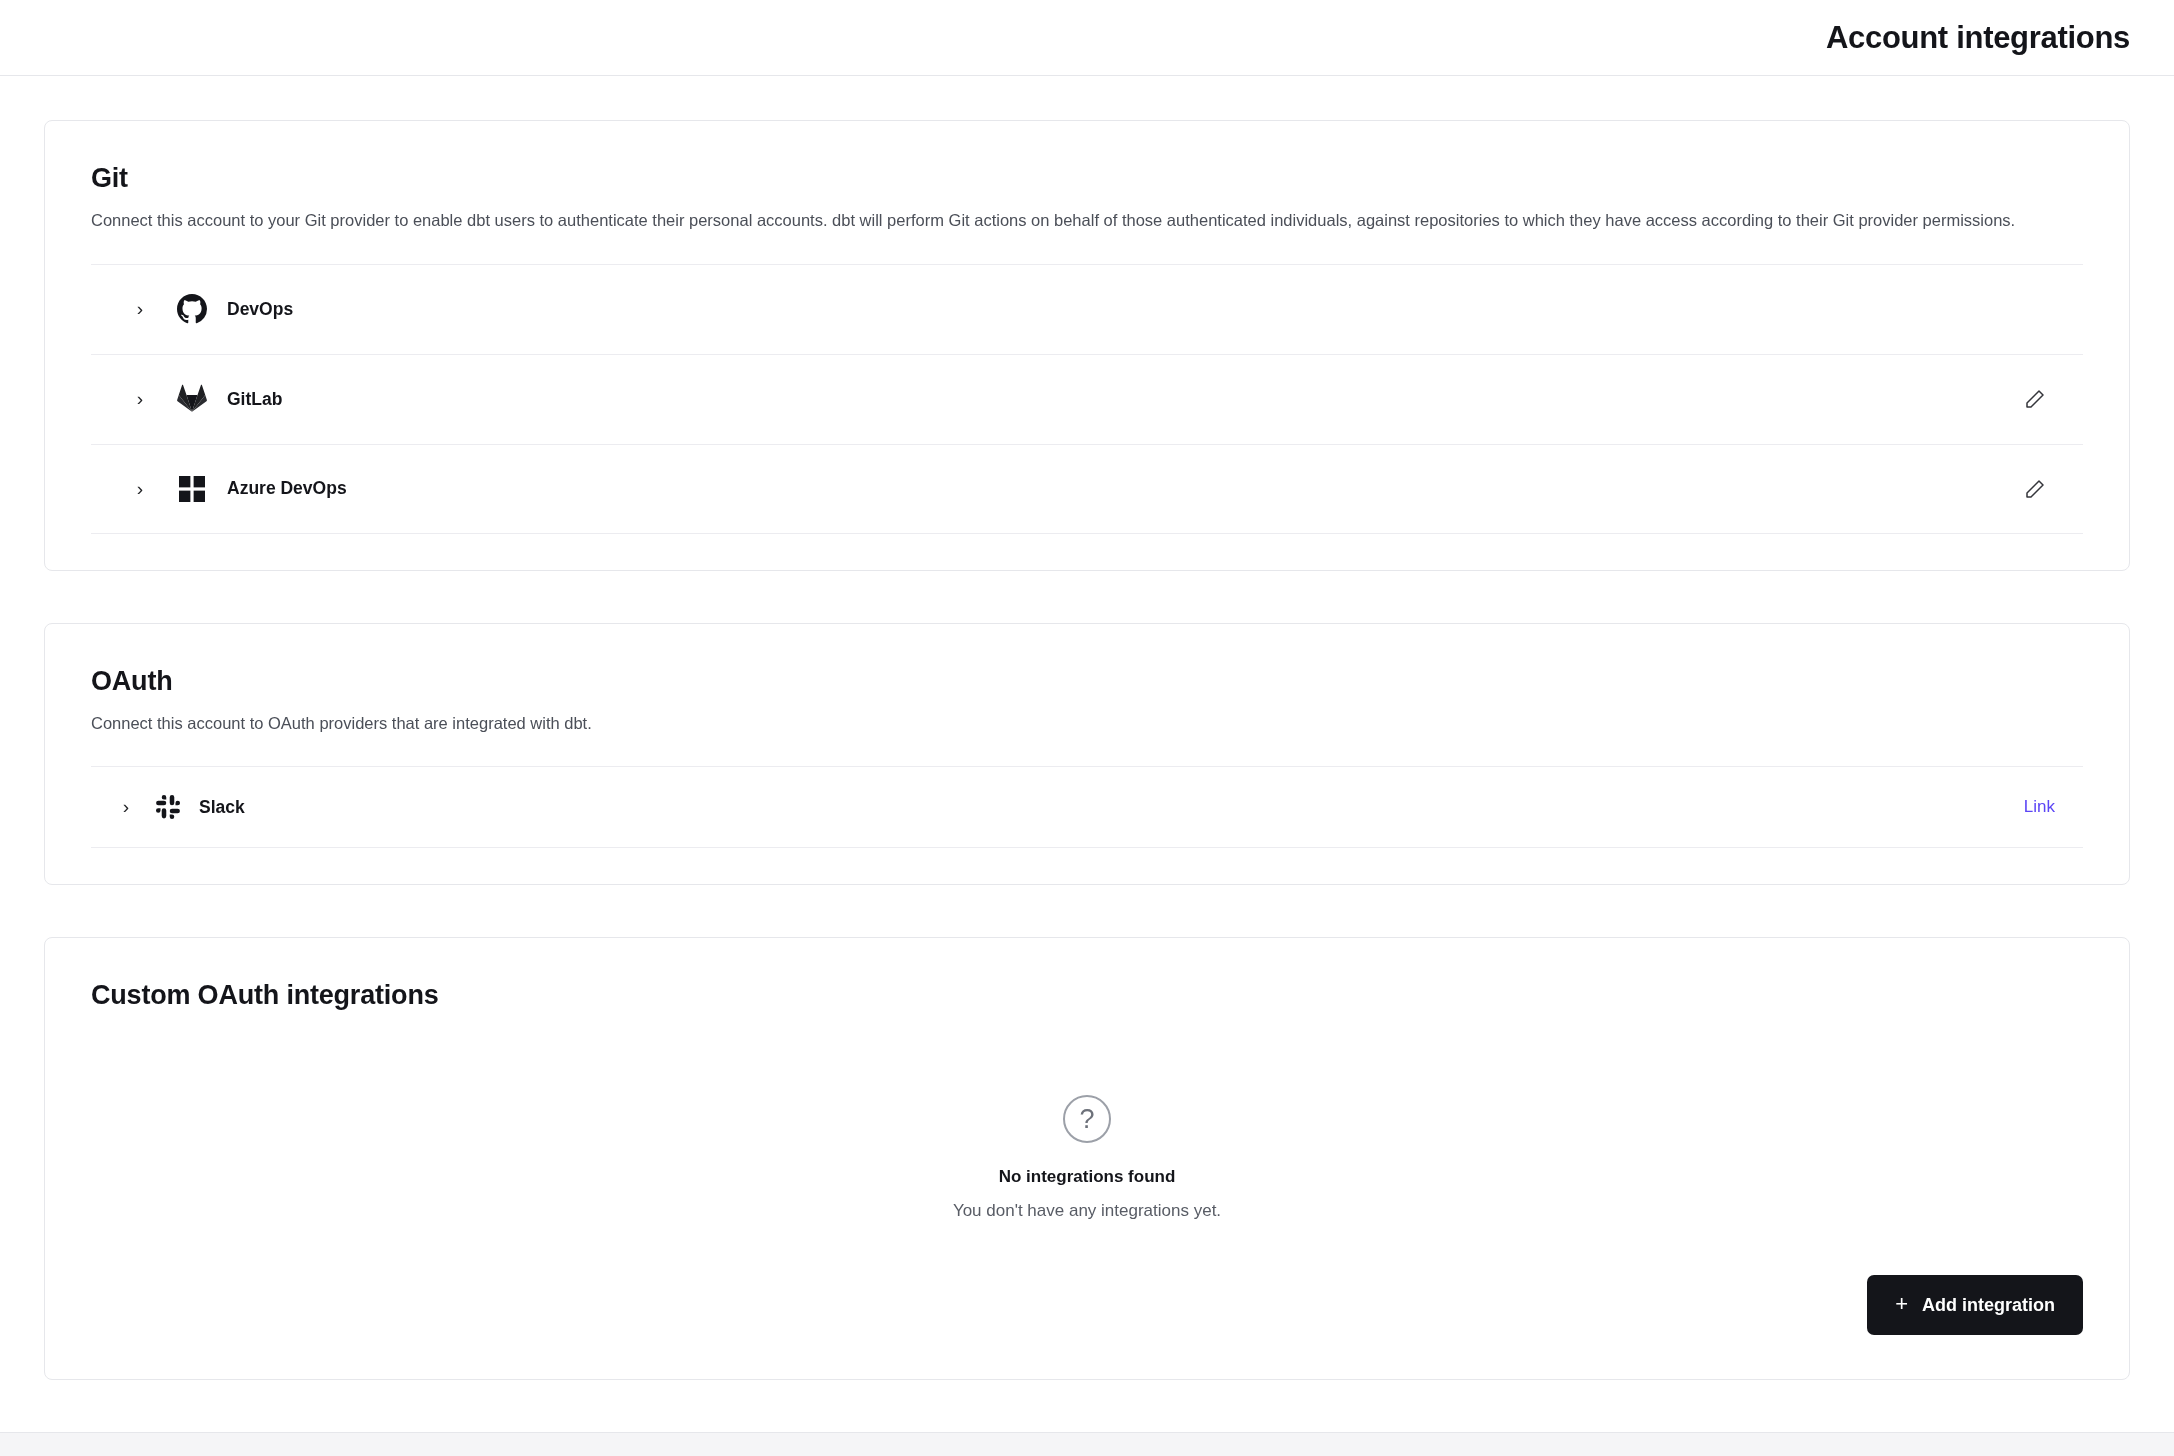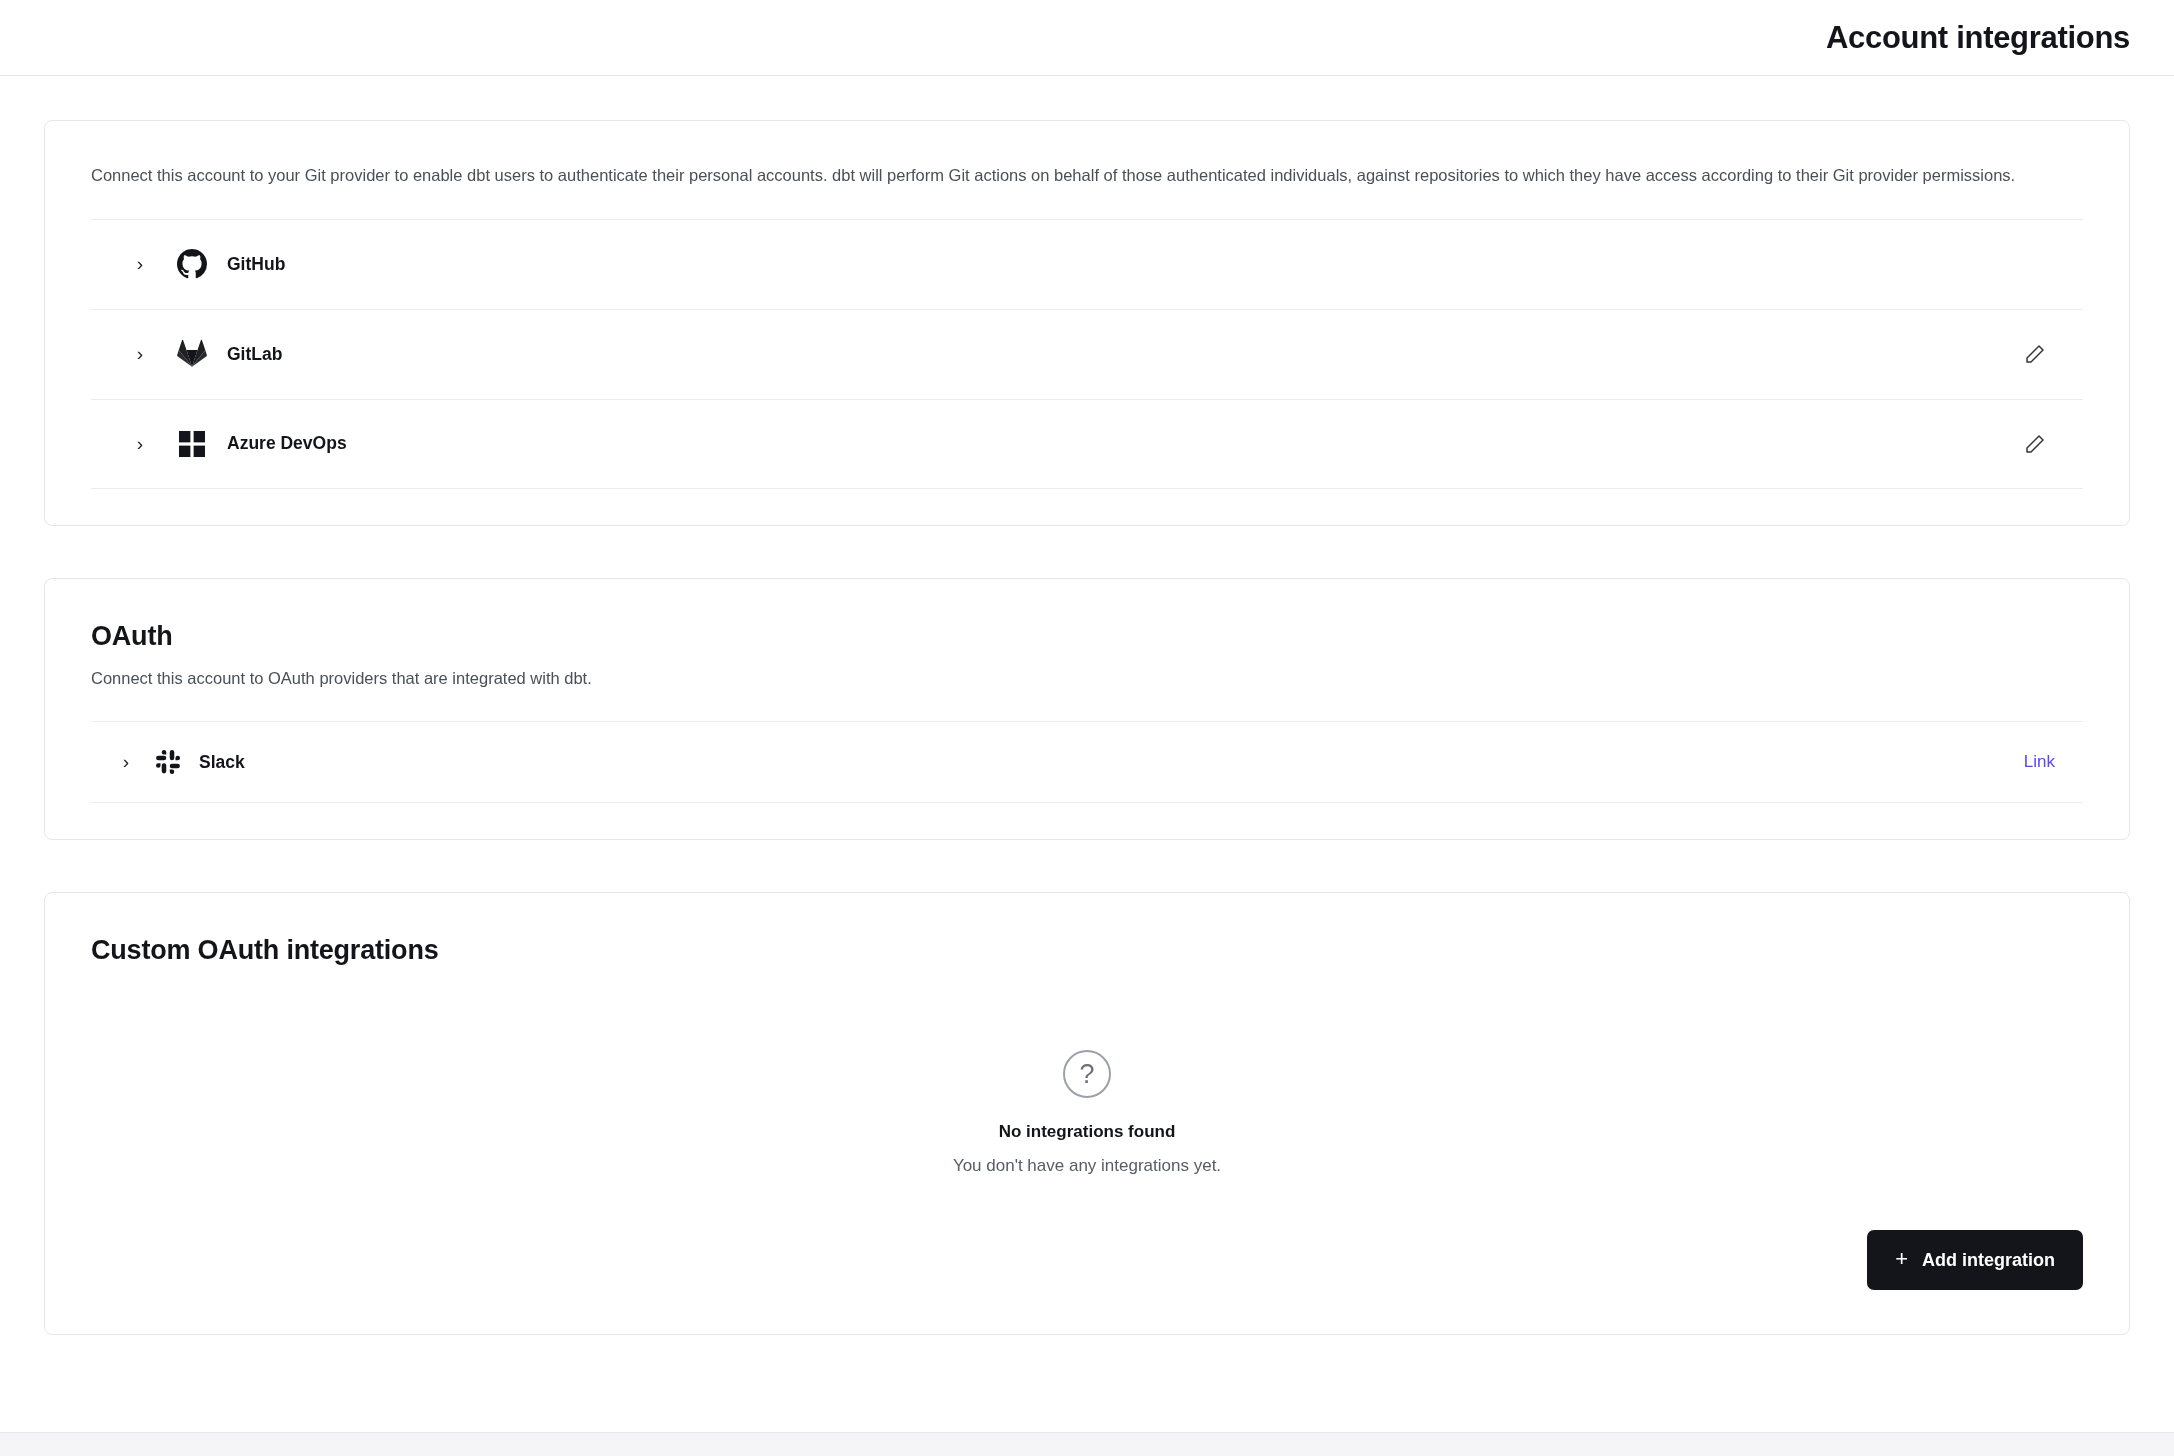--- a/index.html
+++ b/index.html
@@ -198,38 +198,39 @@
 <body>
 
 <div class="page-header">
   <div class="page-title">Account integrations</div>
 </div>
 
 <div class="content">
 
   <section class="card">
     <div class="card-head">
+      <h2 class="card-title">Git</h2>
       <p class="card-desc">Connect this account to your Git provider to enable dbt users to authenticate their personal accounts. dbt will perform Git actions on behalf of those authenticated individuals, against repositories to which they have access according to their Git provider permissions.</p>
     </div>
 
     <div class="rows">
 
       <div class="row">
         <span class="chevron">›</span>
         <span class="row-icon">
           <svg width="30" height="30" viewBox="0 0 16 16" aria-hidden="true">
             <path fill="#14151a" d="M8 0C3.58 0 0 3.58 0 8c0 3.54 2.29 6.53 5.47 7.59.4.07.55-.17.55-.38
               0-.19-.01-.82-.01-1.49-2.01.37-2.53-.49-2.69-.94-.09-.23-.48-.94-.82-1.13-.28-.15-.68-.52-.01-.53.63-.01
               1.08.58 1.23.82.72 1.21 1.87.87 2.33.66.07-.52.28-.87.51-1.07-1.78-.2-3.64-.89-3.64-3.95
               0-.87.31-1.59.82-2.15-.08-.2-.36-1.02.08-2.12 0 0 .67-.21 2.2.82a7.4 7.4 0 0 1 2-.27c.68 0 1.36.09 2
               .27 1.53-1.04 2.2-.82 2.2-.82.44 1.1.16 1.92.08 2.12.51.56.82 1.27.82 2.15 0 3.07-1.87 3.75-3.65
               3.95.29.25.54.73.54 1.48 0 1.07-.01 1.93-.01 2.2 0 .21.15.46.55.38A8.01 8.01 0 0 0 16 8c0-4.42-3.58-8-8-8z"></path>
           </svg>
         </span>
-        <span class="row-label">GitHub</span>
+        <span class="row-label">DevOps</span>
         <span class="row-spacer"></span>
       </div>
 
       <div class="row">
         <span class="chevron">›</span>
         <span class="row-icon">
           <svg width="30" height="30" viewBox="0 0 24 24" aria-hidden="true">
             <path fill="#14151a" d="M12 22.2 7.6 8.7h8.8L12 22.2z"></path>
             <path fill="#1f2023" d="M12 22.2 7.6 8.7H1.4L12 22.2z"></path>
             <path fill="#2a2b30" d="M1.4 8.7 0.1 12.8c-.12.37.01.78.33 1.01L12 22.2 1.4 8.7z"></path>

